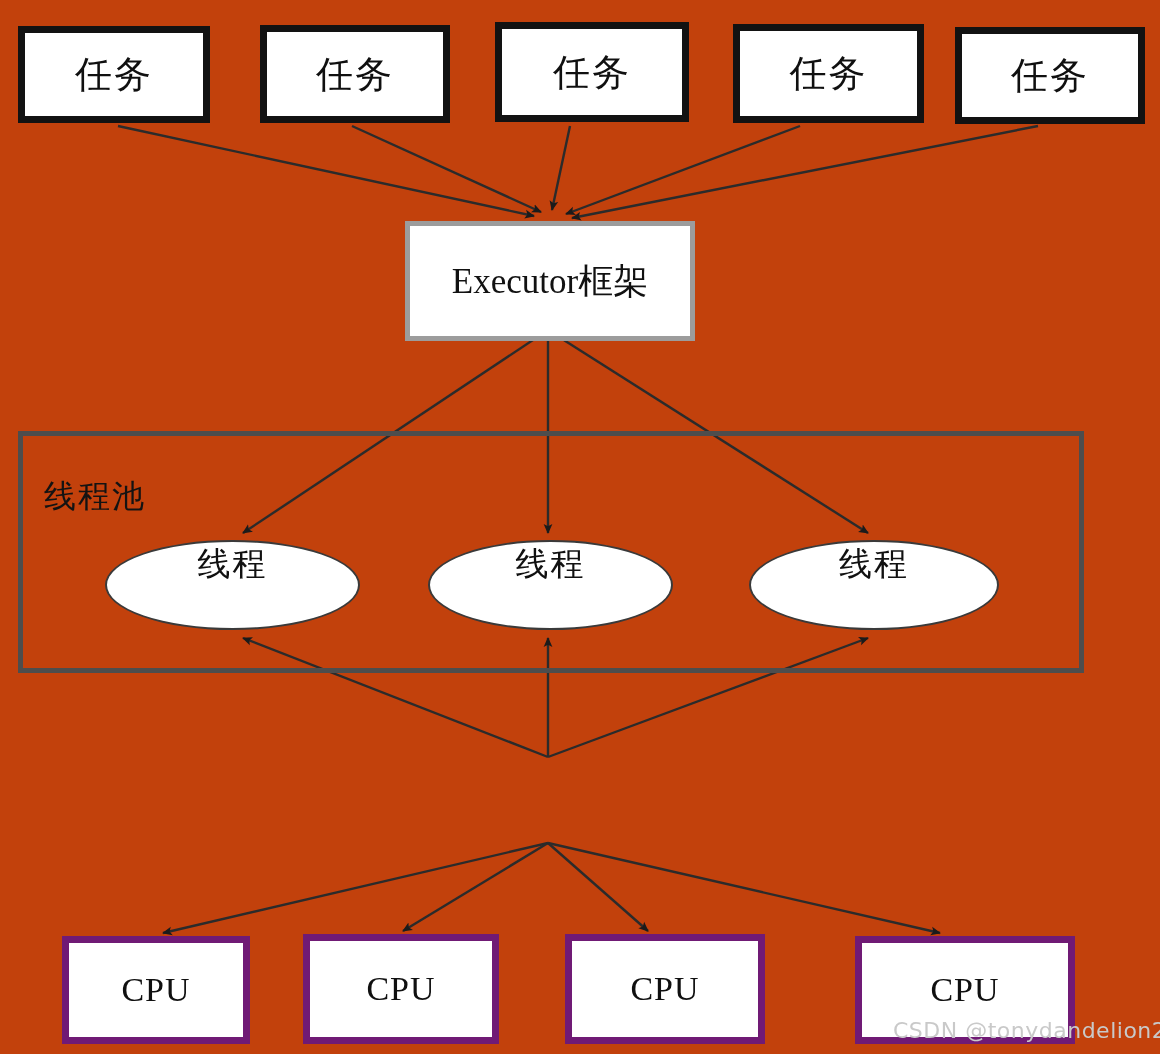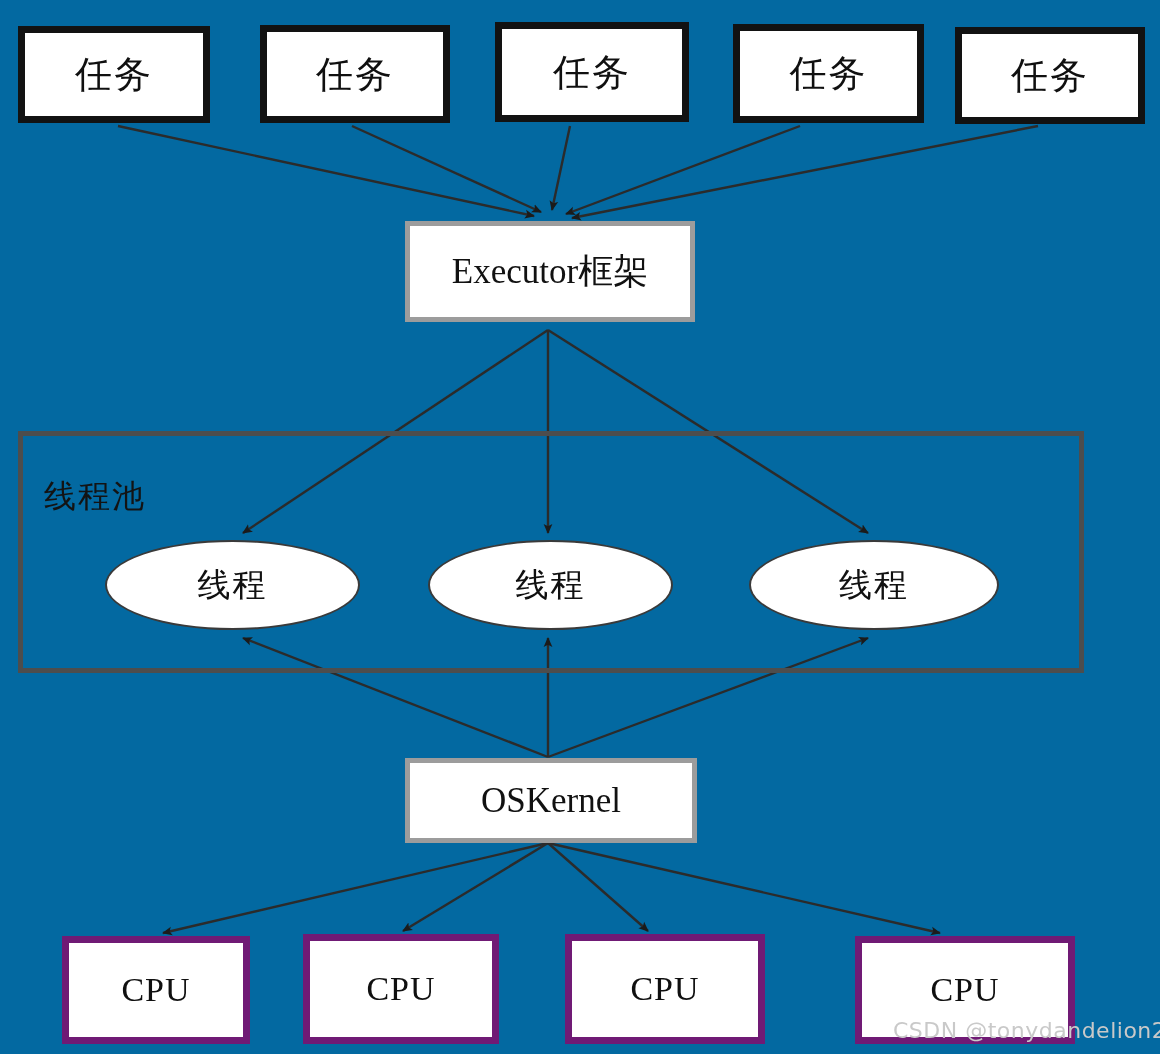--- a/index.html
+++ b/index.html
@@ -7,21 +7,21 @@
     padding: 0;
     background: #ffffff;
   }
   body {
     font-family: "Liberation Serif", "DejaVu Serif", serif;
   }
   #canvas {
     position: relative;
     width: 1160px;
     height: 1054px;
-    background: #0369a1;
+    background: #c2410c;
     overflow: hidden;
   }
   #edges {
     position: absolute;
     left: 0;
     top: 0;
     width: 1160px;
     height: 1054px;
     pointer-events: none;
   }
@@ -70,21 +70,20 @@
     z-index: 2;
     white-space: nowrap;
   }
   .thread-ellipse {
     position: absolute;
     box-sizing: border-box;
     border: 2px solid #3a3a3a;
     border-radius: 50%;
     background: #ffffff;
     display: flex;
-    align-items: center;
     justify-content: center;
     font-size: 33px;
     color: #111111;
     letter-spacing: 2px;
     z-index: 3;
     font-family: Liberation Serif, serif;
   }
   .watermark {
     position: absolute;
     font-family: "DejaVu Sans", "Liberation Sans", sans-serif;
@@ -148,40 +147,37 @@
   <div class="node task-box" style="left:495px; top:22px;  width:194px; height:100px;">
     <span>任务</span>
   </div>
   <div class="node task-box" style="left:733px; top:24px;  width:191px; height:99px;">
     <span>任务</span>
   </div>
   <div class="node task-box" style="left:955px; top:27px;  width:190px; height:97px;">
     <span>任务</span>
   </div>
 
-  <div class="node gray-box" style="left:405px; top:221px; width:290px; height:101px;">
+  <div class="node gray-box" style="left:405px; top:221px; width:290px; height:120px;">
     <span>Executor框架</span>
   </div>
 
   <div class="pool-box" style="left:18px; top:431px; width:1066px; height:242px;"></div>
   <div class="pool-label" style="left:44px; top:463px;margin-top:12px;">线程池</div>
 
   <div class="thread-ellipse" style="left:105px; top:540px; width:255px; height:90px;">
     <span>线程</span>
   </div>
   <div class="thread-ellipse" style="left:428px; top:540px; width:245px; height:90px;">
     <span>线程</span>
   </div>
   <div class="thread-ellipse" style="left:749px; top:540px; width:250px; height:90px;">
     <span>线程</span>
   </div>
 
-  <div class="node gray-box" style="left:405px; top:758px; width:292px; height:85px;">
-    <span>OSKernel</span>
-  </div>
 
   <div class="node cpu-box" style="left:62px;  top:936px; width:188px; height:108px;">
     <span>CPU</span>
   </div>
   <div class="node cpu-box" style="left:303px; top:934px; width:196px; height:110px;">
     <span>CPU</span>
   </div>
   <div class="node cpu-box" style="left:565px; top:934px; width:200px; height:110px;">
     <span>CPU</span>
   </div>

